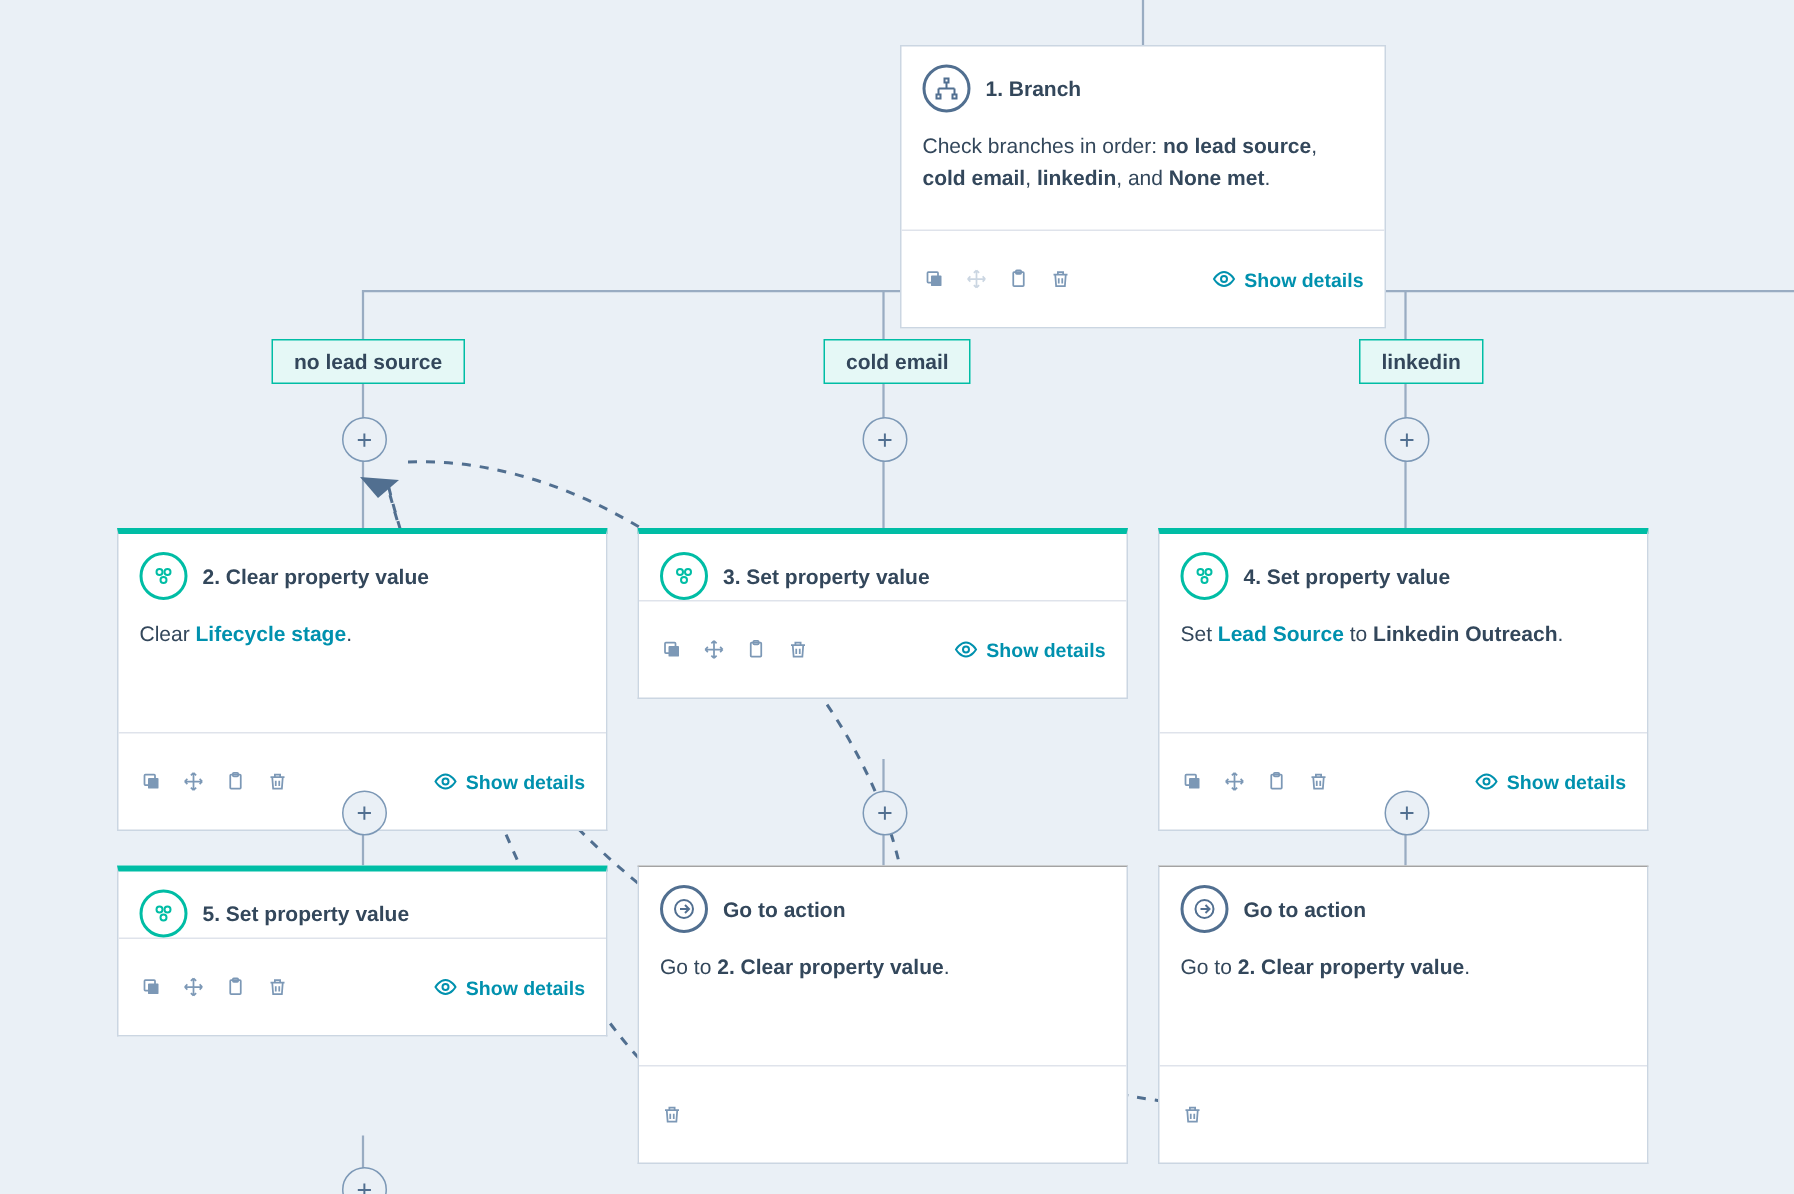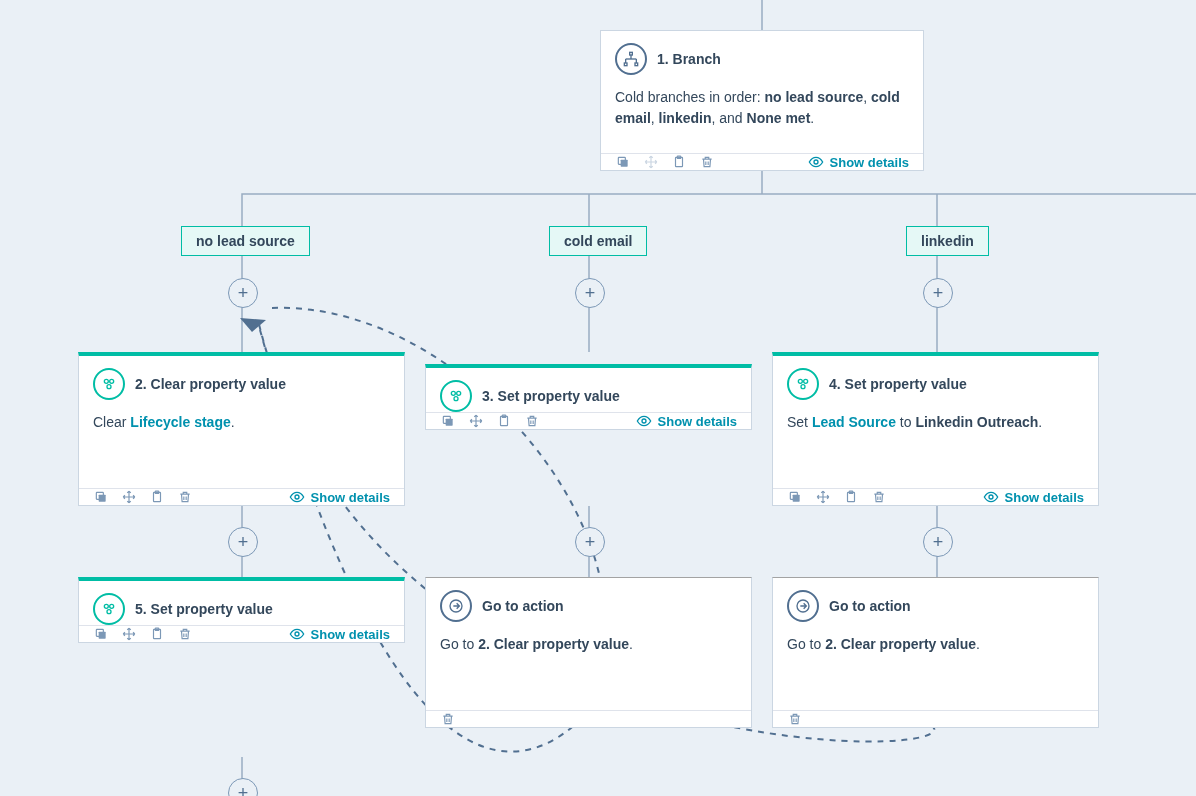--- a/index.html
+++ b/index.html
@@ -3,21 +3,21 @@
 <meta charset="utf-8">
 <style>
   html,body{margin:0;padding:0;background:#eaf0f6;font-family:"Helvetica Neue",Arial,sans-serif;color:#33475b;font-size:14px;}
   .canvas{position:relative;width:1196px;height:796px;overflow:hidden;border-radius:26px;}
   svg.connectors{position:absolute;top:0;left:0;width:1196px;height:796px;pointer-events:none;}
   .node{position:absolute;background:#fff;border:1px solid #cbd6e2;}
   .node.green-top{border-top:4px solid #00bda5;}
   .node.grey-top{border-top:1px solid #a3a3a3;}
   .node .head{display:flex;align-items:center;padding:12px 14px 0 14px;}
   .node .body{padding:12px 14px 16px 14px;min-height:60px;line-height:1.5;}
-  .node .foot{display:flex;align-items:center;border-top:1px solid #dfe3eb;padding:0 14px;}
+  .node .foot{display:flex;align-items:center;border-top:1px solid #dfe3eb;padding:24px 14px;}
   .title{font-weight:700;margin-left:10px;color:#33475b;}
   .icon-circ{width:28px;height:28px;border:2px solid #00bda5;border-radius:50%;display:flex;align-items:center;justify-content:center;flex-shrink:0;}
   .icon-circ.grey{border-color:#516f90;}
   .icon-circ svg{width:16px;height:16px;}
   .link{color:#0091ae;font-weight:700;margin-top:13px;}
   .bold{font-weight:700;color:#33475b;}
   .toolbar{display:flex;gap:12px;color:#7c98b6;}
   .toolbar .ico{width:14px;height:14px;}
   .tool-item{width:16px;height:16px;display:flex;align-items:center;justify-content:center;}
   .show-details{margin-left:auto;color:#0091ae;font-weight:700;display:flex;align-items:center;gap:6px;font-size:13px;}
@@ -65,21 +65,21 @@
             <line x1="4" y1="12" x2="20" y2="12"></line>
             <line x1="4" y1="12" x2="4" y2="18"></line>
             <line x1="20" y1="12" x2="20" y2="18"></line>
             <rect x="2" y="18" width="4" height="4"></rect>
             <rect x="18" y="18" width="4" height="4"></rect>
           </svg>
     </div>
     <div class="title">1. Branch</div>
   </div>
   <div class="body" style="min-height:50px;">
-    <span>Cold branches in order: </span><span class="bold">no lead source</span><span>, </span><span class="bold">cold email</span><span>, </span><span class="bold">linkedin</span><span>, and </span><span class="bold">None met</span><span>.</span>
+    <span>Check branches in order: </span><span class="bold">no lead source</span><span>, </span><span class="bold">cold email</span><span>, </span><span class="bold">linkedin</span><span>, and </span><span class="bold">None met</span><span>.</span>
   </div>
   <div class="foot">
     <div class="toolbar">
       <span class="tool-item">
             <svg class="ico" viewBox="0 0 24 24" fill="#7c98b6">
               <rect x="8" y="8" width="12" height="12" rx="1"></rect>
               <rect x="4" y="4" width="12" height="12" rx="1" fill="none" stroke="#7c98b6" stroke-width="2"></rect>
             </svg>
           </span>
       <span class="tool-item" style="color:#cbd6e2">
@@ -157,21 +157,21 @@
     <div class="show-details">
           <svg class="eye" viewBox="0 0 24 24" fill="none" stroke="#0091ae" stroke-width="2">
             <path d="M2 12s4-7 10-7 10 7 10 7-4 7-10 7S2 12 2 12z"></path>
             <circle cx="12" cy="12" r="3"></circle>
           </svg>
           <span>Show details</span>
         </div>
   </div>
 </div>
 
-<div class="node green-top" style="left:425px;top:364px;width:325px;">
+<div class="node green-top" style="left:425px;top:352px;width:325px;">
   <div class="head">
         <div class="icon-circ">
           <svg viewBox="0 0 24 24" fill="none" stroke="#00bda5" stroke-width="2">
             <circle cx="8" cy="8" r="3"></circle>
             <circle cx="16" cy="8" r="3"></circle>
             <circle cx="12" cy="16" r="3"></circle>
           </svg>
         </div>
         <div class="title">3. Set property value</div>
       </div>

